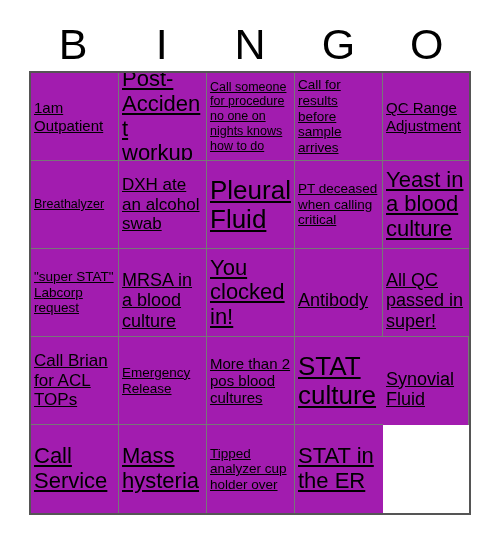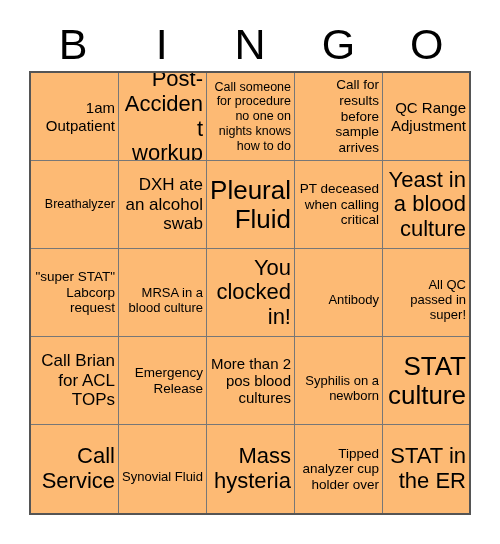--- a/index.html
+++ b/index.html
@@ -62,44 +62,45 @@
     background: #ffffff;
   }
 
   .bingo-cell {
     box-sizing: border-box;
     border-right: 1px solid #777777;
     border-bottom: 1px solid #777777;
     display: flex;
     align-items: center;
     justify-content: center;
-    text-align: right;
+    text-align: left;
     padding: 2px 3px;
     overflow: hidden;
-    background: #fdba74;
+    background: #a21caf;
+    text-decoration: underline;
   }
   .bingo-cell.col-last { border-right: none; }
   .bingo-cell.row-last { border-bottom: none; }
 
   .cell-text {
     display: block;
     width: 100%;
     color: #000000;
     font-family: "Liberation Sans", sans-serif;
     font-weight: 400;
     line-height: 1.12;
     word-wrap: break-word;
   }
 
   
   .fs-xxs { font-size: 12.5px; line-height: 1.18; }
   .fs-xs  { font-size: 13.5px; line-height: 1.16; }
   .fs-s   { font-size: 15px;   line-height: 1.15; }
   .fs-m   { font-size: 17px;   line-height: 1.14; }
-  .fs-l   { font-size: 13px; line-height: 1.13; margin-top: 16px; }
+  .fs-l   { font-size: 18px; line-height: 1.13; margin-top: 16px; }
   .fs-xl  { font-size: 22px;   line-height: 1.12; }
   .fs-xxl { font-size: 26px;   line-height: 1.1; }
 </style>
 </head>
 <body>
 
 <div id="bingo-card">
 
   <div id="bingo-header">
       <div class="header-letter">B</div>
@@ -157,31 +158,28 @@
       </div>
       <div class="bingo-cell">
         <span class="cell-text fs-m">Call Brian for ACL TOPs</span>
       </div>
       <div class="bingo-cell">
         <span class="cell-text fs-xs">Emergency Release</span>
       </div>
       <div class="bingo-cell">
         <span class="cell-text fs-s">More than 2 pos blood cultures</span>
       </div>
-      <div class="bingo-cell">
-        <span class="cell-text fs-l">Syphilis on a newborn</span>
-      </div>
       <div class="bingo-cell col-last">
         <span class="cell-text fs-xxl">STAT culture</span>
       </div>
       <div class="bingo-cell row-last">
-        <span class="cell-text fs-xl">Call Service</span>
+        <span class="cell-text fs-l">Synovial Fluid</span>
       </div>
       <div class="bingo-cell row-last">
-        <span class="cell-text fs-l">Synovial Fluid</span>
+        <span class="cell-text fs-xl">Call Service</span>
       </div>
       <div class="bingo-cell row-last">
         <span class="cell-text fs-xl">Mass hysteria</span>
       </div>
       <div class="bingo-cell row-last">
         <span class="cell-text fs-xs">Tipped analyzer cup holder over</span>
       </div>
       <div class="bingo-cell col-last row-last">
         <span class="cell-text fs-xl">STAT in the ER</span>
       </div>

